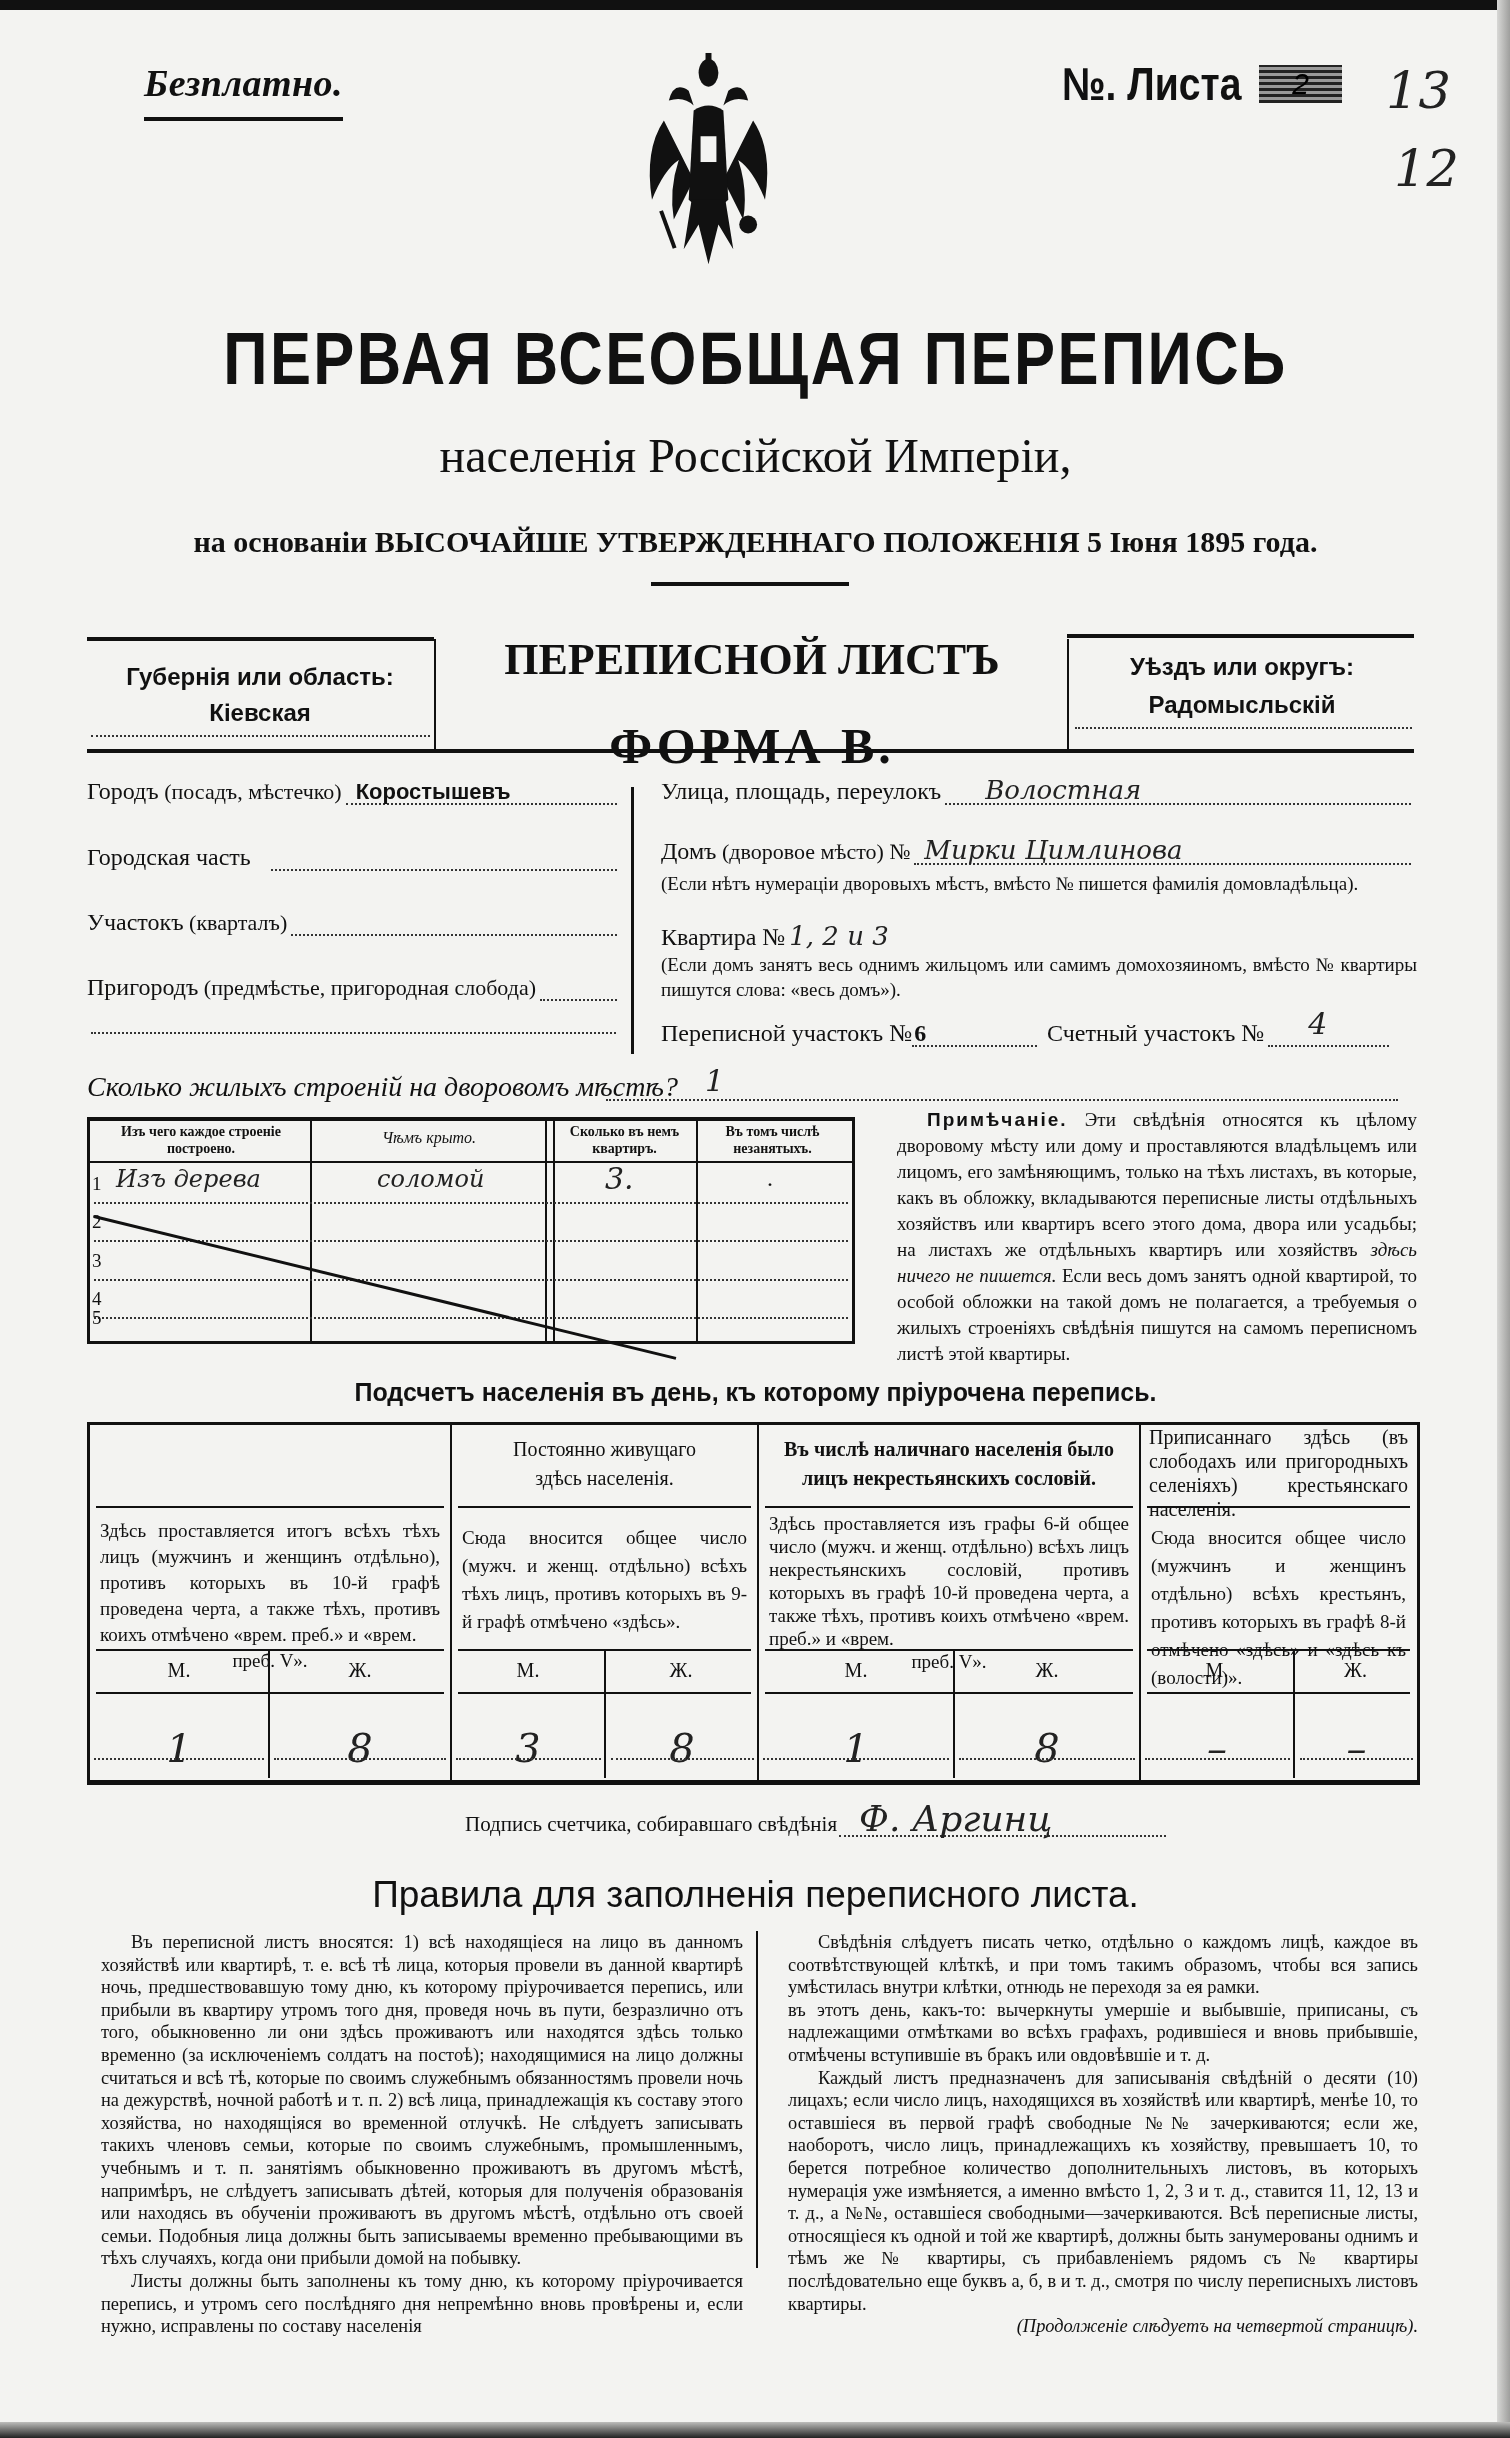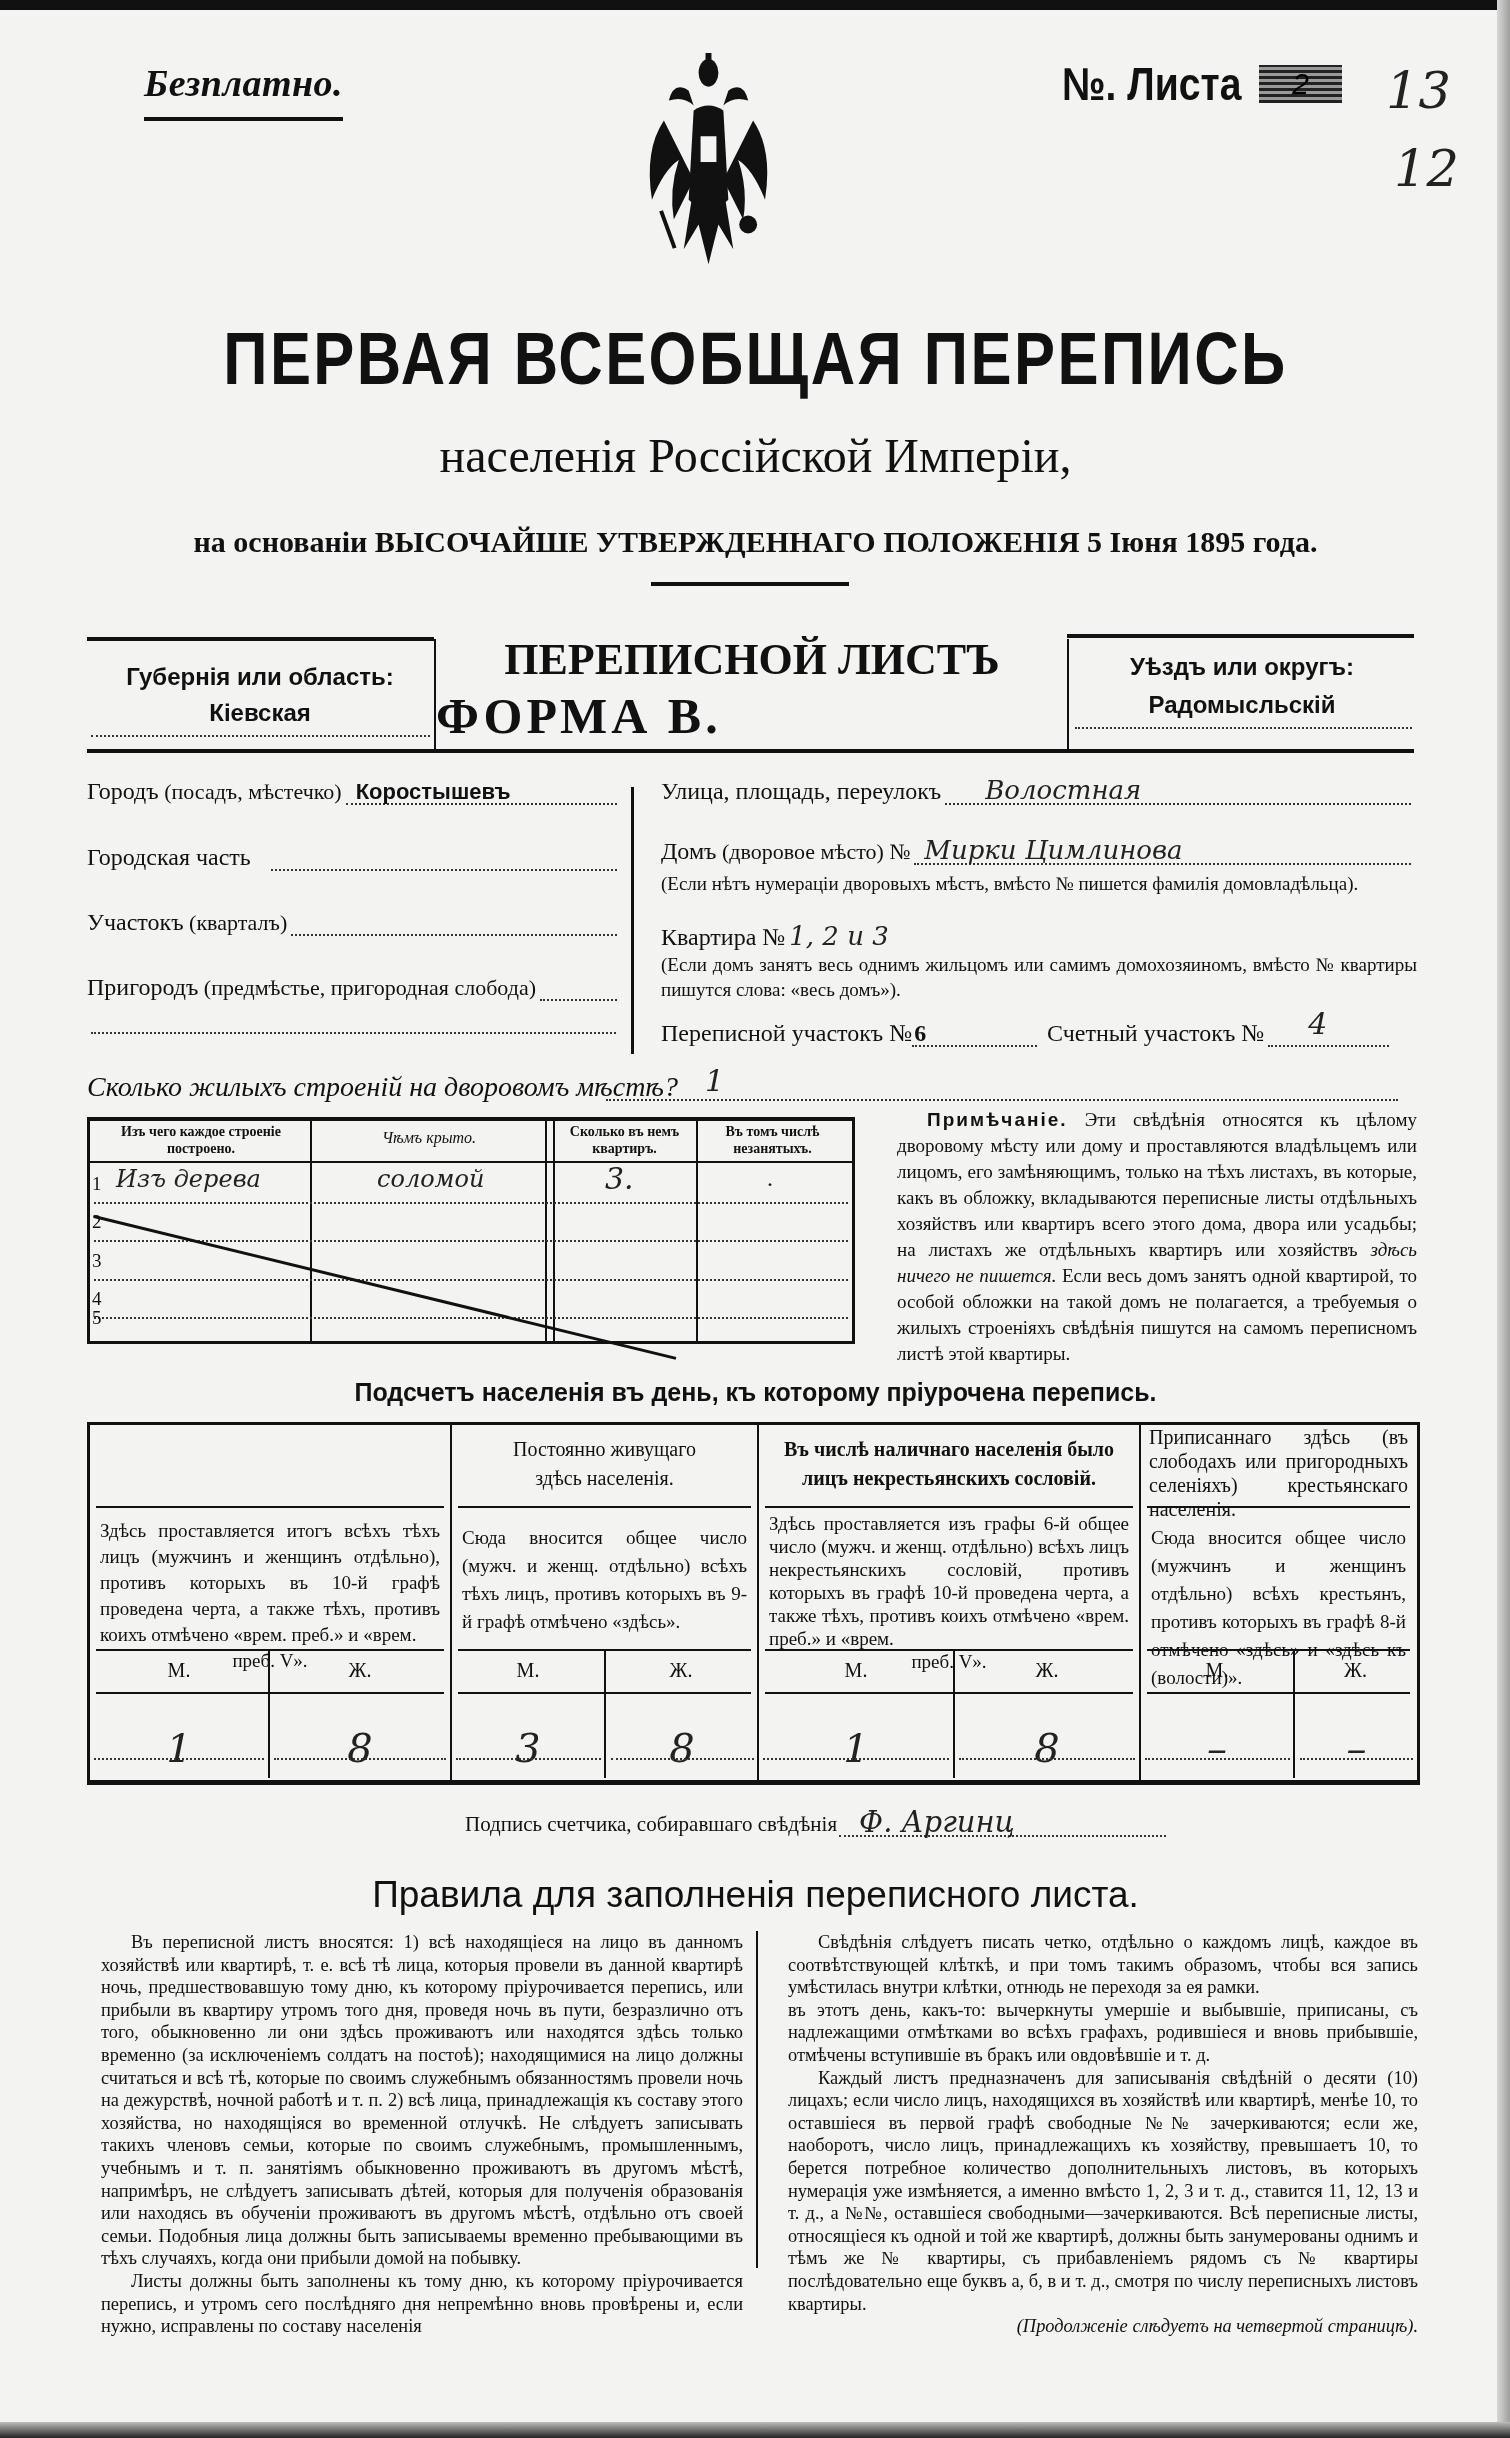--- a/index.html
+++ b/index.html
@@ -31,21 +31,21 @@
   
   .band-top-l { left:87px; top:637px; width:347px; height:4px; background:#111; }
   .band-top-r { left:1067px; top:634px; width:347px; height:4px; background:#111; }
   .band-bot { left:87px; top:749px; width:1327px; height:4px; background:#111; }
   .band-vl { left:434px; top:639px; width:2px; height:111px; background:#111; }
   .band-vr { left:1067px; top:639px; width:2px; height:111px; background:#111; }
   .prov-lbl { left:89px; top:663px; width:342px; text-align:center; font-size:24px; font-weight:bold; font-family:"Liberation Sans", sans-serif; }
   .prov-val { left:89px; top:699px; width:342px; text-align:center; font-size:24px; font-weight:bold; font-family:"Liberation Sans", sans-serif; }
   .prov-dots { left:91px; top:735px; width:339px; }
   .form-title { left:436px; top:634px; width:632px; text-align:center; font-size:44px; font-weight:bold; }
-  .form-sub { left:436px; top:687px; width:632px; font-size:50px; font-weight:bold; letter-spacing:4px; }
+  .form-sub { left:436px; top:717px; width:632px; text-align:center; font-size:50px; font-weight:bold; letter-spacing:4px; }
   .dist-lbl { left:1071px; top:653px; width:342px; text-align:center; font-size:24px; font-weight:bold; font-family:"Liberation Sans", sans-serif; }
   .dist-val { left:1071px; top:691px; width:342px; text-align:center; font-size:24px; font-weight:bold; font-family:"Liberation Sans", sans-serif; }
   .dist-dots { left:1075px; top:727px; width:337px; }
 
   
   .field { font-size:22px; display:flex; align-items:flex-end; white-space:nowrap; }
   .field .big { font-size:24px; }
   .field .fill { flex:1; border-bottom:2px dotted #333; margin-left:4px; height:22px; position:relative; }
   .field .fill span { position:absolute; left:10px; bottom:-2px; font-size:26px; }
   .addr-vline { left:631px; top:787px; width:3px; height:267px; background:#111; }
@@ -79,21 +79,21 @@
   .pop .desc .end { text-align:center; }
   .pop .mf { position:absolute; top:234px; font-size:20px; text-align:center; }
   .pop .mfsplit { position:absolute; top:226px; width:2px; height:127px; background:#111; }
   .pop-vals { left:87px; top:1695px; width:1327px; height:85px; border:3px solid #111; border-top:none; border-bottom:none; }
   .pop-bottom { left:87px; top:1780px; width:1333px; height:5px; background:#111; }
   .pop-val { position:absolute; top:30px; font-size:40px; text-align:center; }
   .pop-valdots { position:absolute; top:63px; border-bottom:2px dotted #333; }
 
   .sig { left:465px; top:1812px; font-size:21px; display:flex; align-items:flex-end; }
   .sig .fill { width:327px; border-bottom:2px dotted #333; margin-left:2px; position:relative; height:20px; }
-  .sig .fill span { position:absolute; left:20px; bottom:-4px; font-size:29px; }
+  .sig .fill span { position:absolute; left:20px; bottom:-4px; font-size:36px; }
 
   
   .rules-title { left:0; width:1511px; top:1874px; text-align:center; font-family:"Liberation Sans", sans-serif; font-size:37px; }
   .rules-col { font-size:18.4px; line-height:22.6px; text-align:justify; }
   .rules-col p { margin:0; text-indent:30px; }
   .rules-divider { left:756px; top:1931px; width:2px; height:337px; background:#111; }
   .cont { text-align:right; font-style:italic; }
 </style>
 </head>
 <body>

